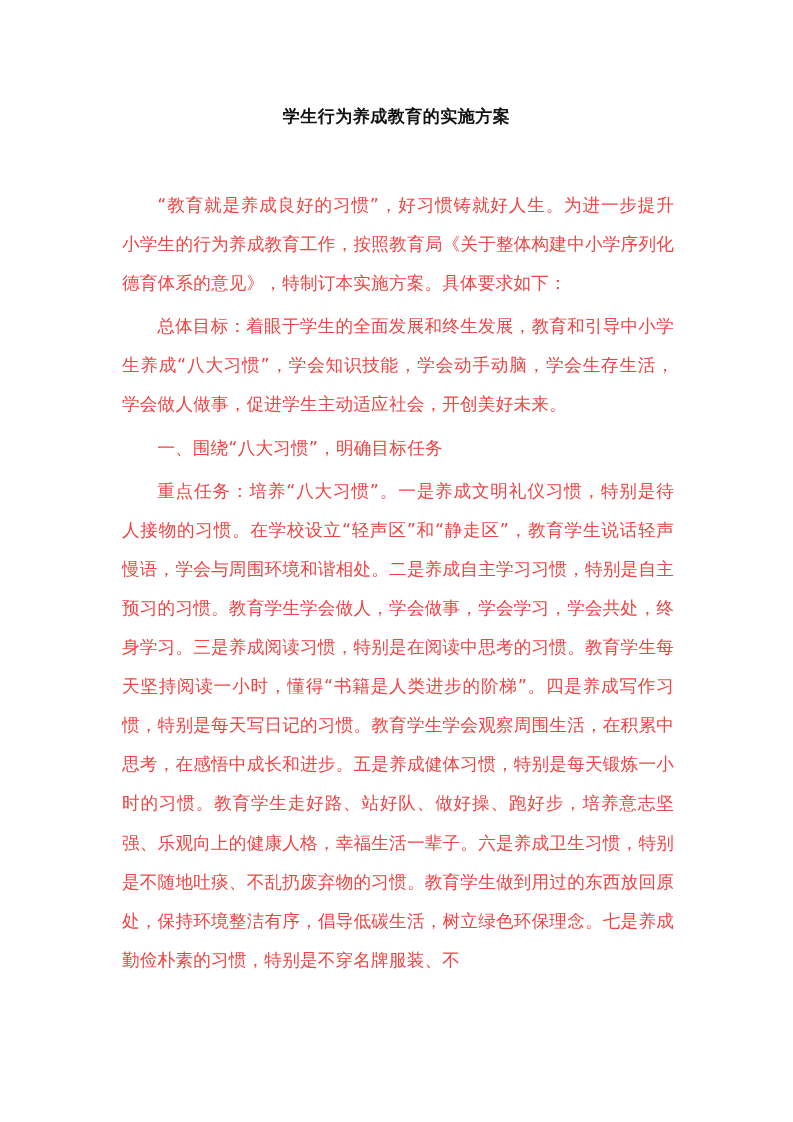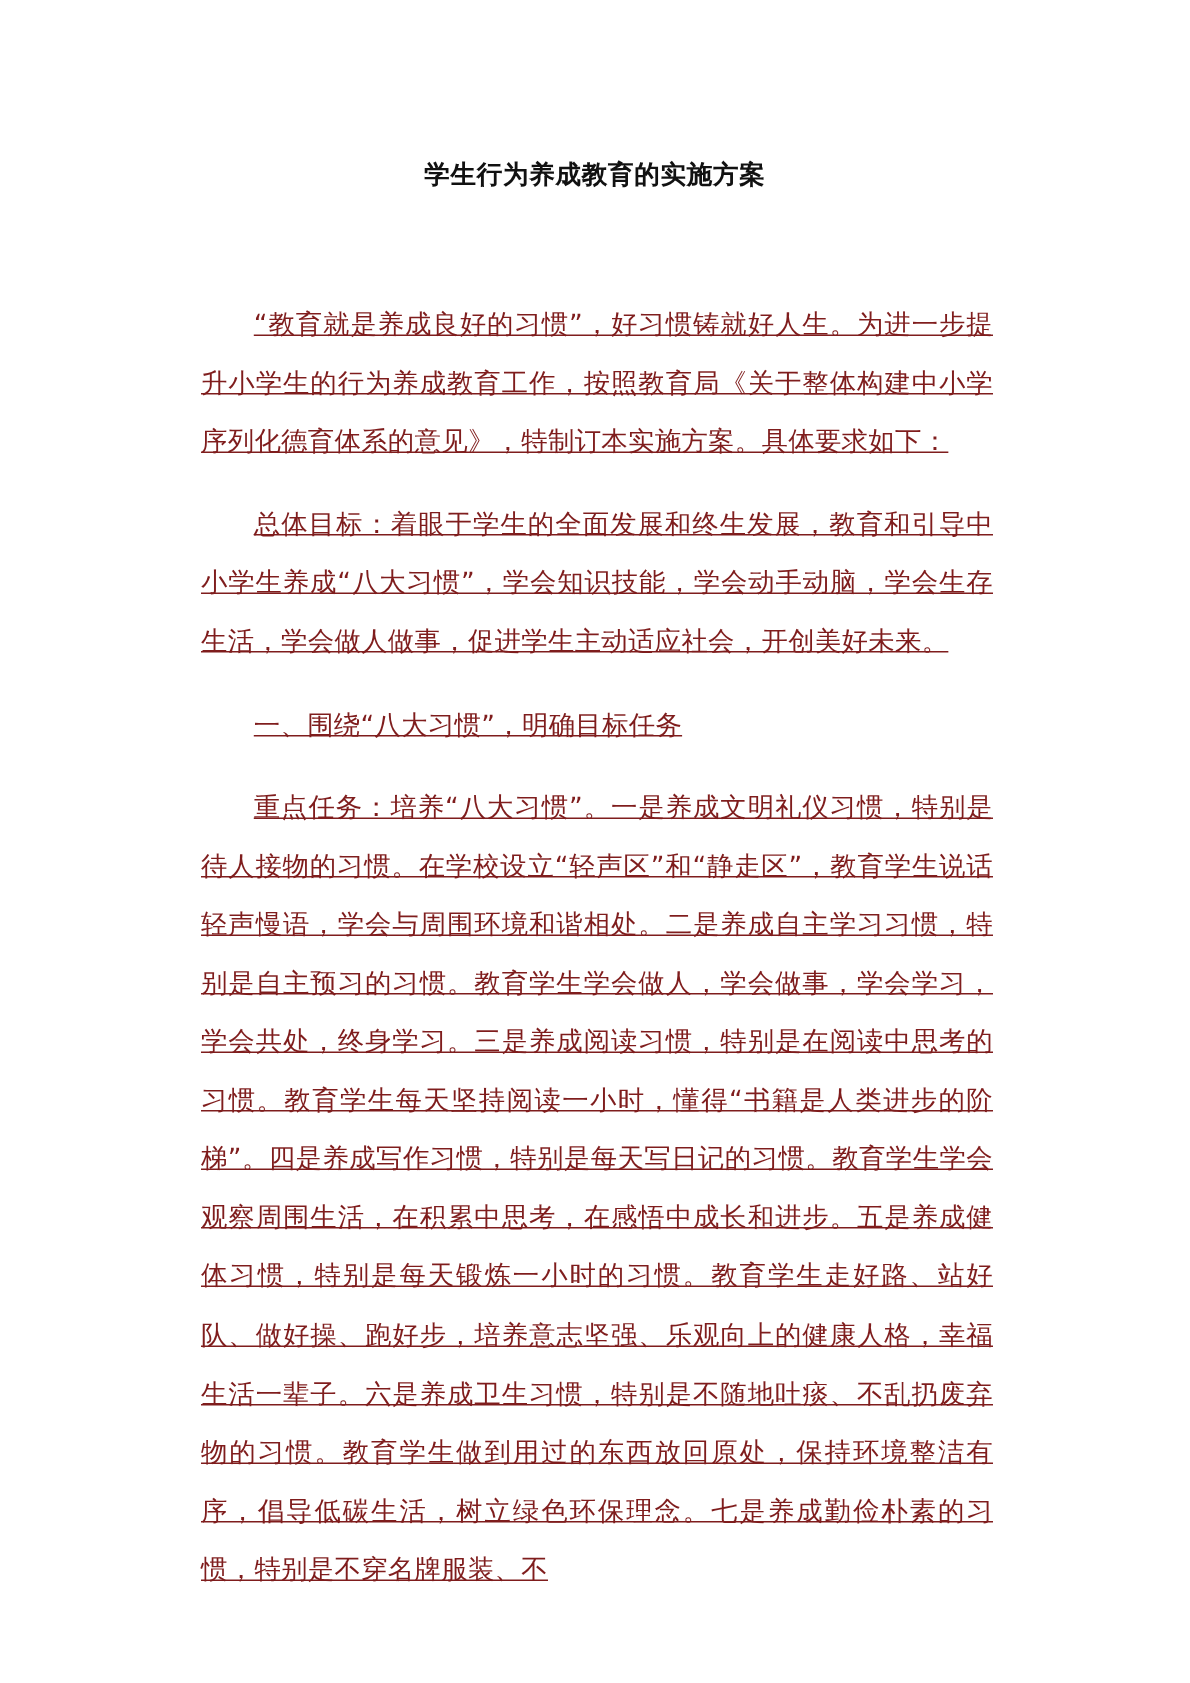--- a/index.html
+++ b/index.html
@@ -34,29 +34,28 @@
       color: #111;
       margin: 0;
     }
     .body {
       position: absolute;
       left: 118px;
       top: 182px;
       width: 560px;
     }
     .para {
-      margin: 16px;
+      margin: 4px;
       font-size: 17.6px;
       line-height: 39.1px;
       text-indent: 2em;
       text-align: justify;
       text-align-last: left;
       letter-spacing: 0.2px;
-      color: #7f1d1d;
-      text-decoration: underline;
+      color: #ef4444;
     }
   </style>
 </head>
 <body>
 
 <div class="page">
   <h1 class="doc-title">学生行为养成教育的实施方案</h1>
   <div class="body">
     <p class="para">“教育就是养成良好的习惯”，好习惯铸就好人生。为进一步提升小学生的行为养成教育工作，按照教育局《关于整体构建中小学序列化德育体系的意见》，特制订本实施方案。具体要求如下：</p>
     <p class="para">总体目标：着眼于学生的全面发展和终生发展，教育和引导中小学生养成“八大习惯”，学会知识技能，学会动手动脑，学会生存生活，学会做人做事，促进学生主动适应社会，开创美好未来。</p>

